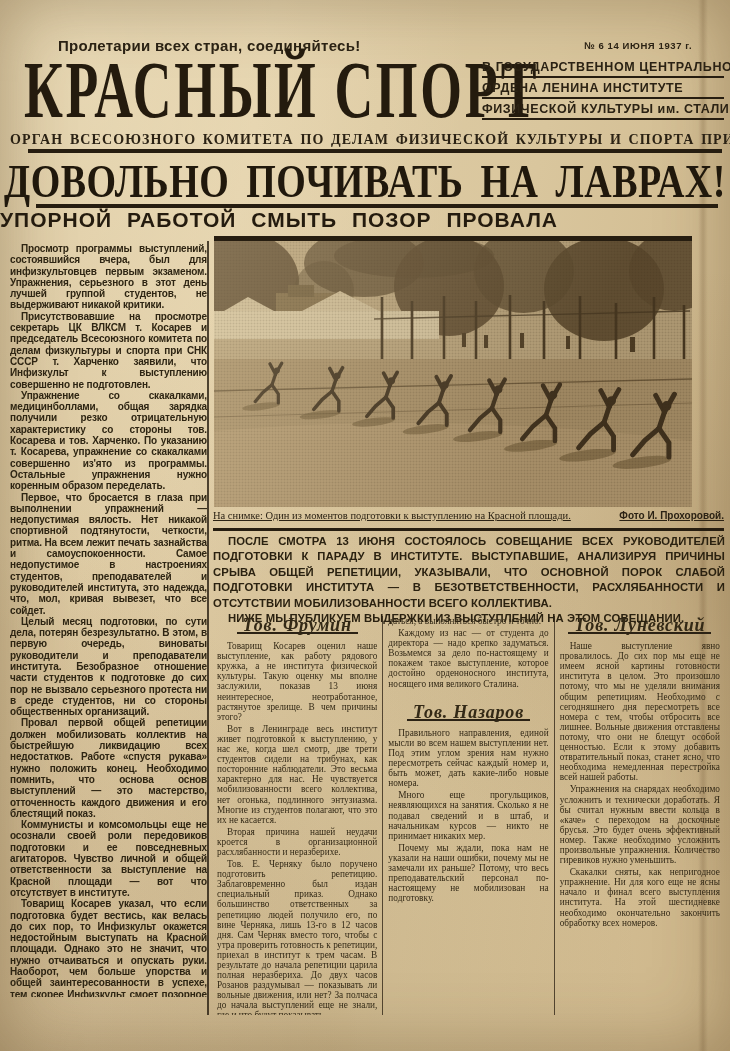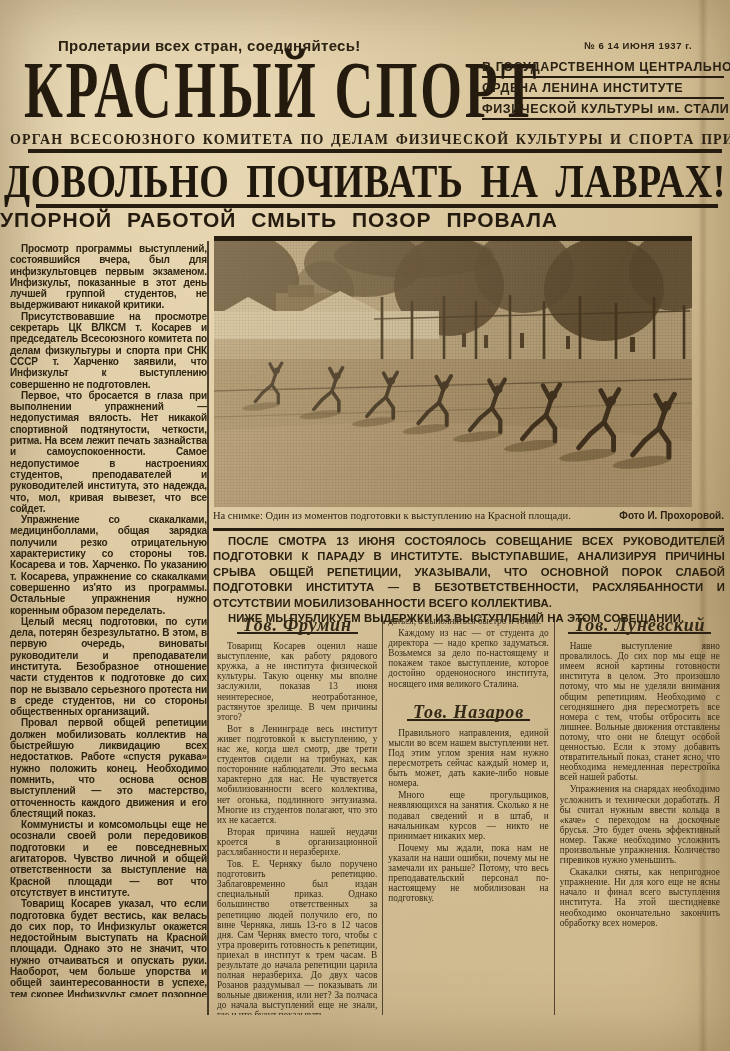--- a/index.html
+++ b/index.html
@@ -54,21 +54,21 @@
   .photo{position:absolute; left:214px; top:241px; width:478px; height:266px; overflow:hidden;
     background:#b7a37d;}
   .photo svg{display:block;}
   .photo::after{content:""; position:absolute; inset:0;
     background-image:radial-gradient(circle, rgba(42,31,15,.5) .6px, transparent 1.2px);
     background-size:3px 3px; opacity:.33; pointer-events:none;}
   .photo::before{content:""; position:absolute; inset:0; z-index:2; pointer-events:none;
     background:linear-gradient(115deg, rgba(226,206,166,.30), rgba(110,85,50,.18) 70%);}
 
   .caption{position:absolute; left:213px; top:510px; width:511px; display:flex; gap:24px;
-    font-size:10.5px; justify-content:space-between; align-items:baseline;}
+    font-size:10.5px; justify-content:space-between; align-items:baseline;text-decoration:underline;}
   .caption .credit{font-weight:bold; white-space:nowrap; font-family:"Liberation Sans","DejaVu Sans",sans-serif; font-size:10px;}
 
   .lead{position:absolute; left:213px; top:534px; width:512px;
     font-family:Liberation Sans, sans-serif; font-size:11.3px; line-height:15.4px;
     font-weight:bold; text-align:justify; letter-spacing:.1px; color:#2a2110;}
   .lead p{margin:0; text-indent:15px;}
 
   .cols{position:absolute; left:212px; top:616px; width:513px; height:399px; display:flex; overflow:hidden;}
   .col{flex:1 1 0; padding:0 5px; overflow:hidden;
     font-size:9.3px; line-height:10.1px; text-align:justify; color:#332916;}
@@ -99,24 +99,24 @@
   <div class="rule rule1"></div>
 
   <div class="headline">
     <span>ДОВОЛЬНО ПОЧИВАТЬ НА ЛАВРАХ!</span>
   </div>
   <div class="rule rule2"></div>
   <div class="subheadline">УПОРНОЙ РАБОТОЙ СМЫТЬ ПОЗОР ПРОВАЛА</div>
   <div class="rule rule3"></div>
 
   <div class="left-col">
-    <p>Просмотр программы выступлений, состоявшийся вчера, был для инфизкультовцев первым экзаменом. Инфизкульт, показанные в этот день лучшей группой студентов, не выдерживают никакой критики.</p>
+    <p>Просмотр программы выступлений, состоявшийся вчера, был для инфизкультовцев первым экзаменом. Упражнения, серьезного в этот день лучшей группой студентов, не выдерживают никакой критики.</p>
     <p>Присутствовавшие на просмотре секретарь ЦК ВЛКСМ т. Косарев и председатель Всесоюзного комитета по делам физкультуры и спорта при СНК СССР т. Харченко заявили, что Инфизкульт к выступлению совершенно не подготовлен.</p>
+    <p>Упражнение со скакалками, медицинболлами, общая зарядка получили резко отрицательную характеристику со стороны тов. Косарева и тов. Харченко. По указанию т. Косарева, упражнение со скакалками совершенно из'ято из программы. Остальные упражнения нужно коренным образом переделать.</p>
     <p>Первое, что бросается в глаза при выполнении упражнений — недопустимая вялость. Нет никакой спортивной подтянутости, четкости, ритма. На всем лежит печать зазнайства и самоуспокоенности. Самое недопустимое в настроениях студентов, преподавателей и руководителей института, это надежда, что, мол, кривая вывезет, что все сойдет.</p>
-    <p>Упражнение со скакалками, медицинболлами, общая зарядка получили резко отрицательную характеристику со стороны тов. Косарева и тов. Харченко. По указанию т. Косарева, упражнение со скакалками совершенно из'ято из программы. Остальные упражнения нужно коренным образом переделать.</p>
     <p>Целый месяц подготовки, по сути дела, потерян безрезультатно. В этом, в первую очередь, виноваты руководители и преподаватели института. Безобразное отношение части студентов к подготовке до сих пор не вызвало серьезного протеста ни в среде студентов, ни со стороны общественных организаций.</p>
     <p>Провал первой общей репетиции должен мобилизовать коллектив на быстрейшую ликвидацию всех недостатков. Работе «спустя рукава» нужно положить конец. Необходимо помнить, что основа основ выступлений — это мастерство, отточенность каждого движения и его блестящий показ.</p>
     <p>Коммунисты и комсомольцы еще не осознали своей роли передовиков подготовки и ее повседневных агитаторов. Чувство личной и общей ответственности за выступление на Красной площади — вот что отсутствует в институте.</p>
     <p>Товарищ Косарев указал, что если подготовка будет вестись, как велась до сих пор, то Инфизкульт окажется недостойным выступать на Красной площади. Однако это не значит, что нужно отчаиваться и опускать руки. Наоборот, чем больше упорства и общей заинтересованности в успехе, тем скорее Инфизкульт смоет позорное пятно первого провала.</p>
 
   </div>
 
   <div class="vrule"></div>
 
   <div class="photo">

